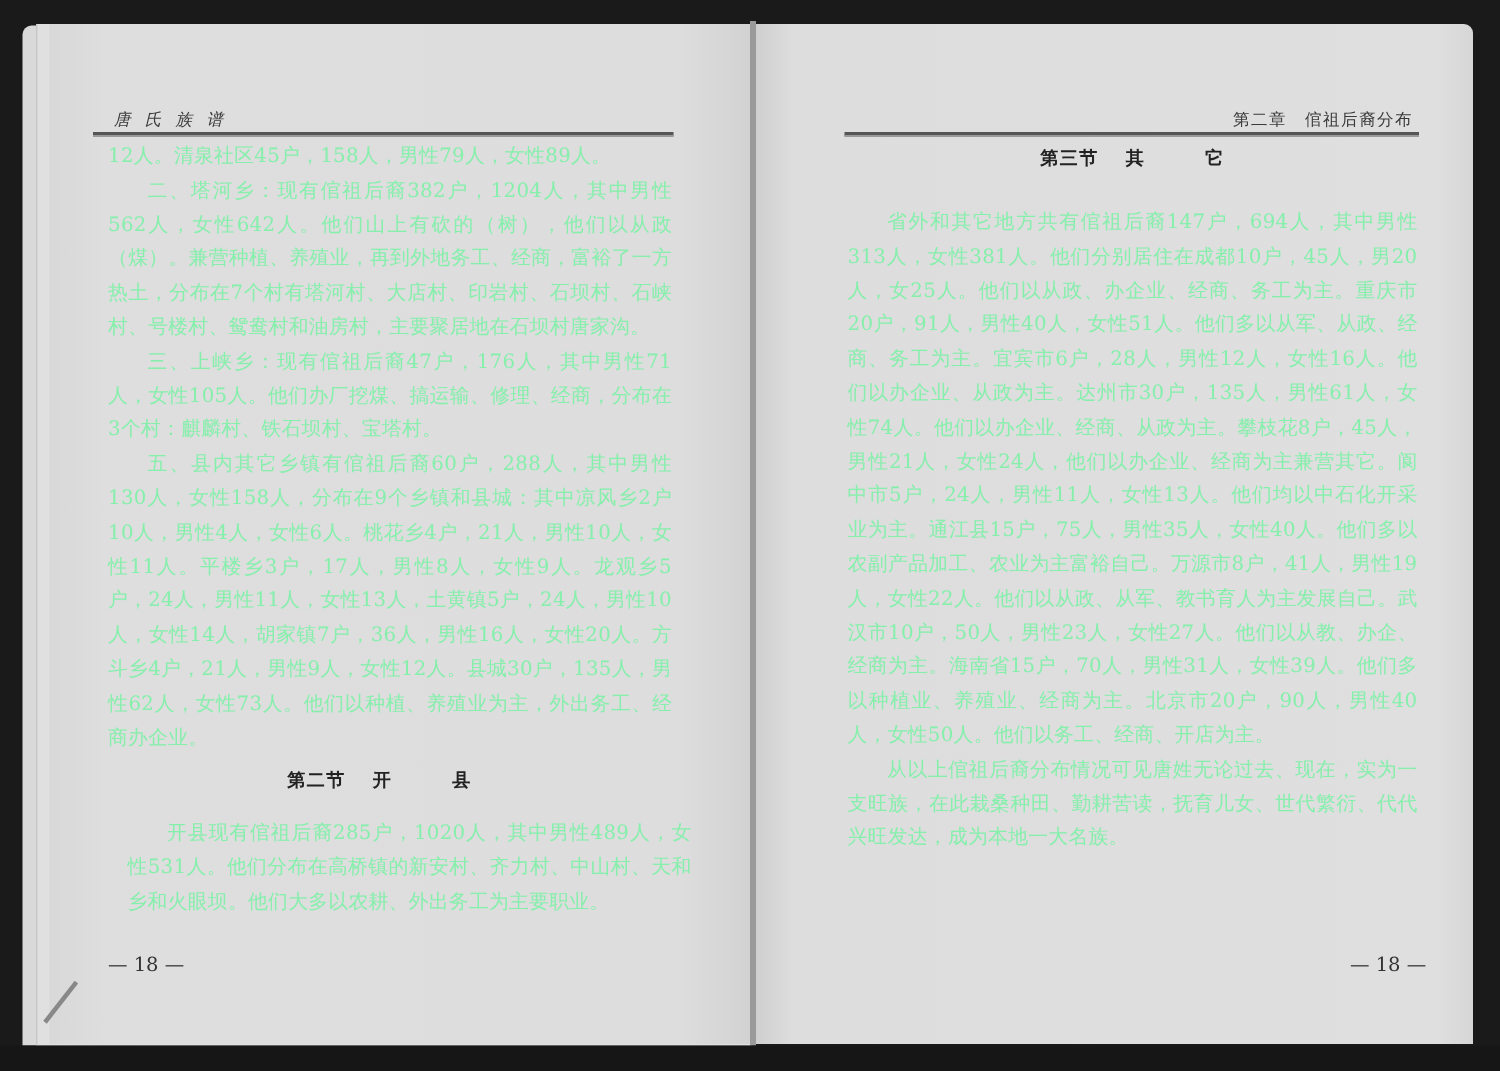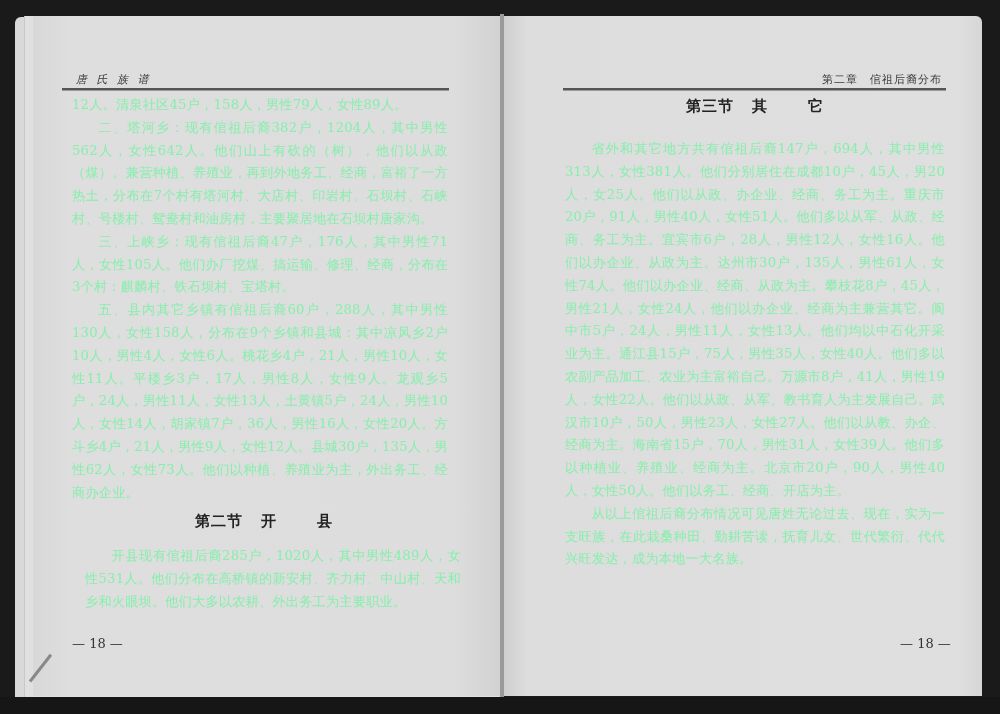--- a/index.html
+++ b/index.html
@@ -41,23 +41,23 @@
     .text-block {
       position: absolute; font-size: 13.2px; line-height: 22.8px; color: #86efac;
       text-align: justify; letter-spacing: 0.2px;
     }
     .text-block.left { left: 72px; width: 376px; top: 94px; }
     .text-block.right { left: 565px; width: 380px; top: 138px; }
     .para { margin: 0; text-indent: 2em; }
     .para.noindent { text-indent: 0; }
     .section-title {
       font-family: "DejaVu Sans", "Liberation Sans", sans-serif; font-weight: bold;
-      font-size: 15px; text-align: center; color: #222; letter-spacing: 1px;
+      font-size: 12px; text-align: center; color: #222; letter-spacing: 1px;
     }
-    .section-title.left { position: absolute; left: 76px; width: 376px; top: 512px; }
+    .section-title.left { position: absolute; left: 65px; width: 376px; top: 512px; }
     .section-title.right { position: absolute; left: 565px; width: 380px; top: 97px; }
     .section-title .gap { display: inline-block; width: 18px; }
     .section-title .gap2 { display: inline-block; width: 40px; }
     .text-block.left2 { left: 85px; width: 376px; top: 545px; }
     .folio { position: absolute; top: 636px; font-size: 13px; color: #333; }
     .folio.left { left: 72px; text-align: center; }
     .folio.right { left: 900px; }
     .bookmark {
       position: absolute; left: 30px; top: 680px; width: 34px; height: 3px;
       background: #888; transform: rotate(-52deg); transform-origin: left center;

